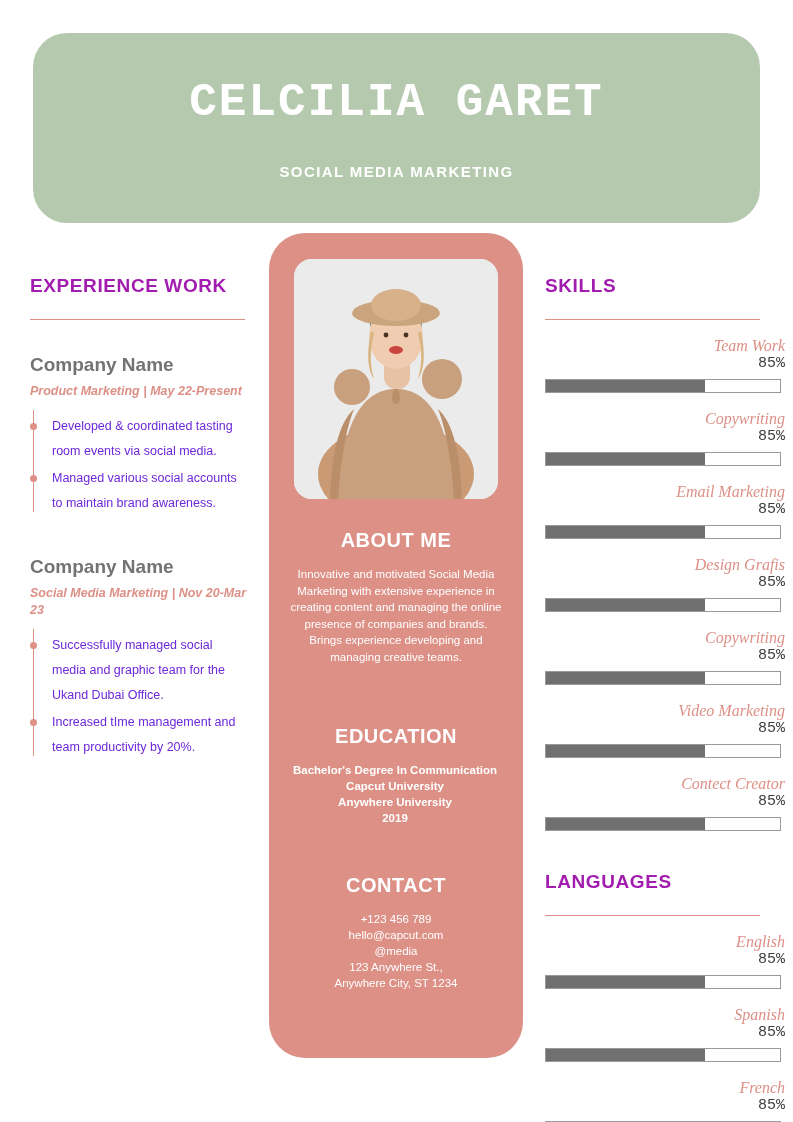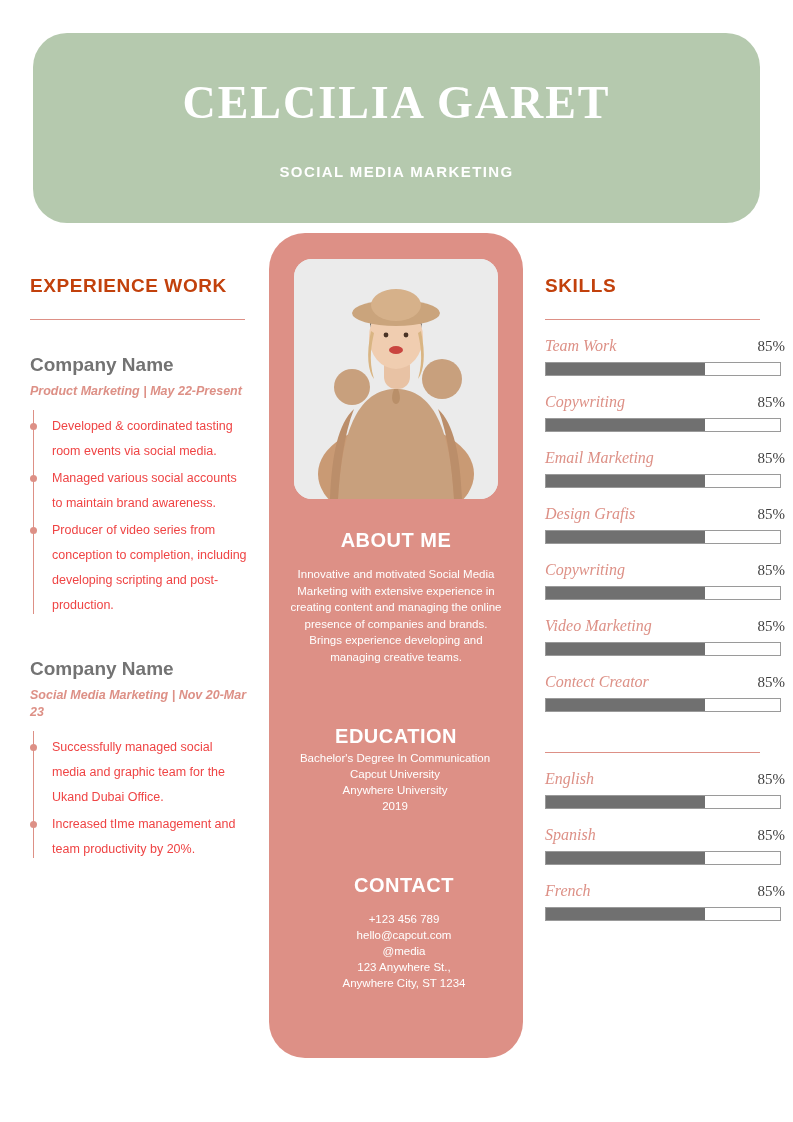--- a/index.html
+++ b/index.html
@@ -23,21 +23,21 @@
     width: 727px;
     height: 190px;
     background: #b5c9ae;
     border-radius: 34px;
     display: flex;
     flex-direction: column;
     align-items: center;
     justify-content: center;
   }
   .header-name {
-    font-family: Liberation Serif, serif;
+    font-family: Liberation Mono, monospace;
     font-weight: bold;
     font-size: 46px;
     letter-spacing: 2px;
     color: #ffffff;
     text-align: center;
   }
   .header-role {
     font-family: Liberation Sans, sans-serif;
     font-weight: bold;
     font-size: 15px;
@@ -79,36 +79,36 @@
   }
   .center-body {
     font-size: 11.5px;
     line-height: 16.5px;
     color: #ffffff;
     padding: 0 18px;
   }
   .about-block { position: absolute; left: 0; top: 296px; width: 254px; }
   .about-block .center-body { margin-top: 14px; }
   .education-block { position: absolute; left: 0; top: 492px; width: 254px; }
-  .education-block .center-body { margin-top: 2px; font-weight: normal; line-height: 16px; padding-left: 16px; }
-  .contact-block { position: absolute; left: 8px; top: 641px; width: 254px; }
+  .education-block .center-body { margin-top: 14px; font-weight: bold; line-height: 16px; padding-left: 16px; }
+  .contact-block { position: absolute; left: 0; top: 641px; width: 254px; }
   .contact-block .center-body { margin-top: 14px; line-height: 16px; }
 
   
   .left-col {
     position: absolute;
     left: 30px;
     top: 275px;
     width: 220px;
   }
   .section-title {
     font-size: 19px;
     font-weight: bold;
     letter-spacing: 0.6px;
-    color: #c2410c;
+    color: #a21caf;
   }
   .left-rule {
     width: 215px;
     height: 1px;
     background: #dd9086;
     margin-top: 22px;
   }
   .job { margin-top: 34px; position: relative; }
   .job-company {
     font-size: 19px;
@@ -135,21 +135,21 @@
     left: 3px;
     top: -4px;
     bottom: 4px;
     width: 1px;
     background: #dd9086;
   }
   .bullet {
     position: relative;
     font-size: 12.5px;
     line-height: 25px;
-    color: #ef4444;
+    color: #6d28d9;
     margin-bottom: 2px;
   }
   .bullet::before {
     content: "";
     position: absolute;
     left: -22px;
     top: 9px;
     width: 7px;
     height: 7px;
     border-radius: 50%;
@@ -167,29 +167,30 @@
     width: 215px;
     height: 1px;
     background: #dd9086;
     margin-top: 22px;
   }
   .skill { margin-top: 17px; }
   .skill-row {
     display: flex;
     justify-content: space-between;
     align-items: flex-end;
+    flex-direction: column;
   }
   .skill-name {
     font-family: "Liberation Serif", serif;
     font-style: italic;
     font-size: 16px;
     color: #dd9086;
   }
   .skill-pct {
-    font-family: Liberation Serif, serif;
+    font-family: Liberation Mono, monospace;
     font-size: 15px;
     color: #3f3f3f;
   }
   .bar {
     margin-top: 7px;
     width: 236px;
     height: 14px;
     border: 1px solid #9a9a9a;
     background: #ffffff;
     box-sizing: border-box;
@@ -211,21 +212,20 @@
 <div class="left-col">
   <div class="section-title">EXPERIENCE WORK</div>
   <div class="left-rule"></div>
 
   <div class="job">
     <div class="job-company">Company Name</div>
     <div class="job-meta">Product Marketing | May 22-Present</div>
     <div class="bullets">
       <div class="bullet">Developed &amp; coordinated tasting room events via social media.</div>
       <div class="bullet">Managed various social accounts to maintain brand awareness.</div>
-      <div class="bullet">Producer of video series from conception to completion, including developing scripting and post-production.</div>
     </div>
   </div>
 
   <div class="job" style="margin-top:40px;">
     <div class="job-company">Company Name</div>
     <div class="job-meta">Social Media Marketing | Nov 20-Mar 23</div>
     <div class="bullets">
       <div class="bullet">Successfully managed social media and graphic team for the Ukand Dubai Office.</div>
       <div class="bullet">Increased tIme management and team productivity by 20%.</div>
     </div>
@@ -351,20 +351,21 @@
     <div class="skill-row">
       <span class="skill-name">Contect Creator</span>
       <span class="skill-pct">85%</span>
     </div>
     <div class="bar">
         <div class="bar-fill" style="width:68%"></div>
       </div>
   </div>
 
   <div class="languages">
+    <div class="section-title">LANGUAGES</div>
     <div class="right-rule"></div>
 
     <div class="skill">
       <div class="skill-row">
         <span class="skill-name">English</span>
         <span class="skill-pct">85%</span>
       </div>
       <div class="bar">
           <div class="bar-fill" style="width:68%"></div>
         </div>

